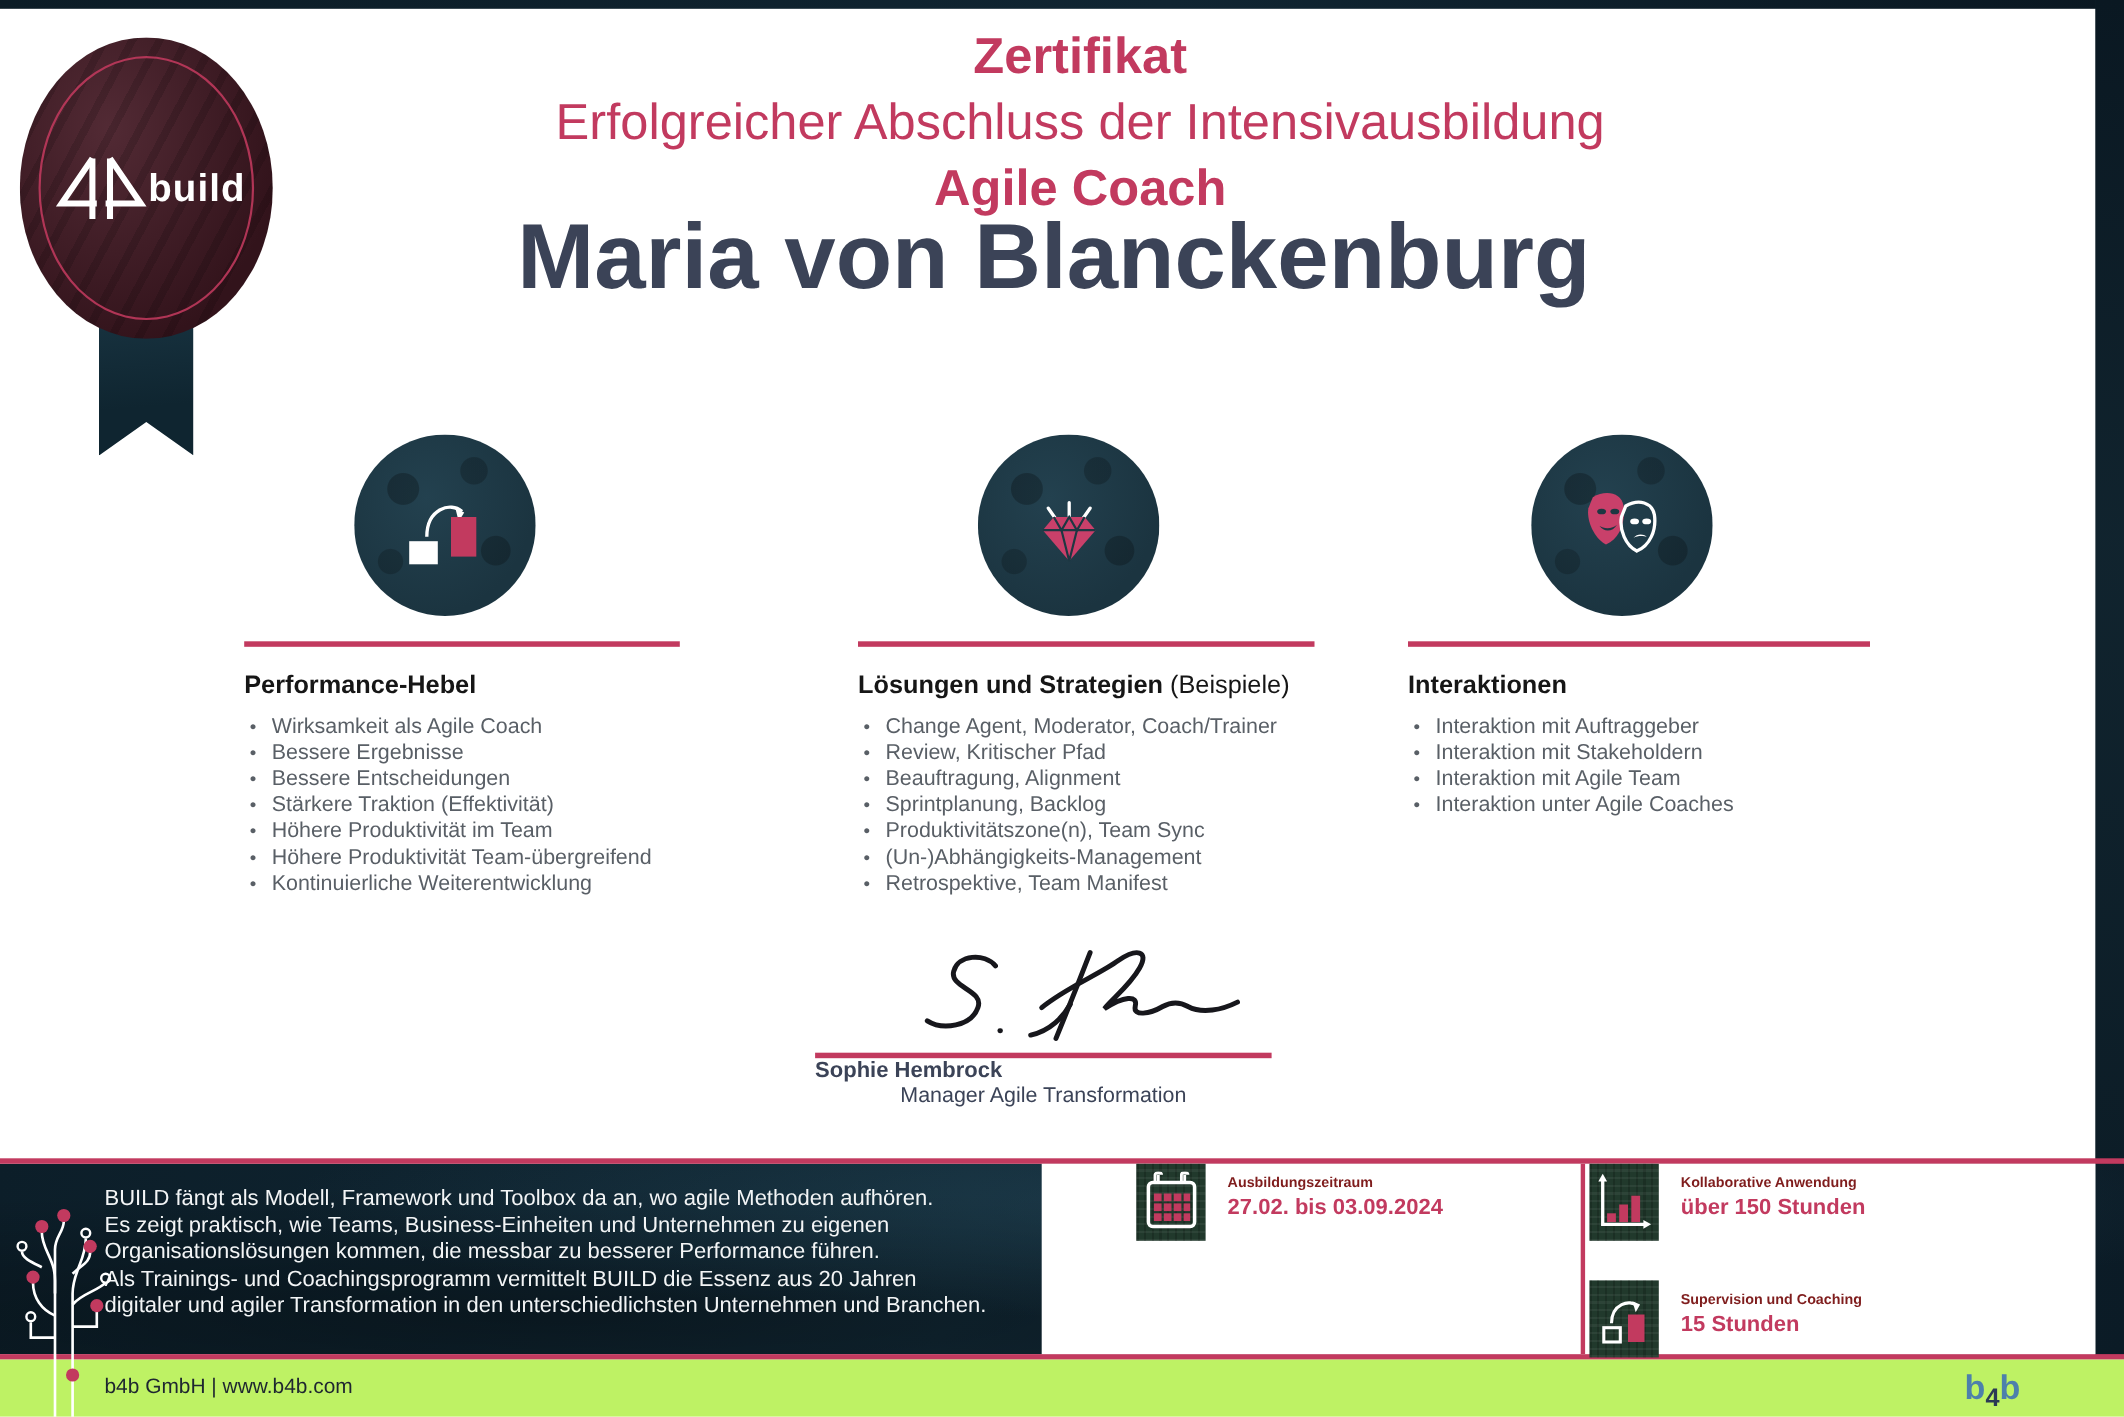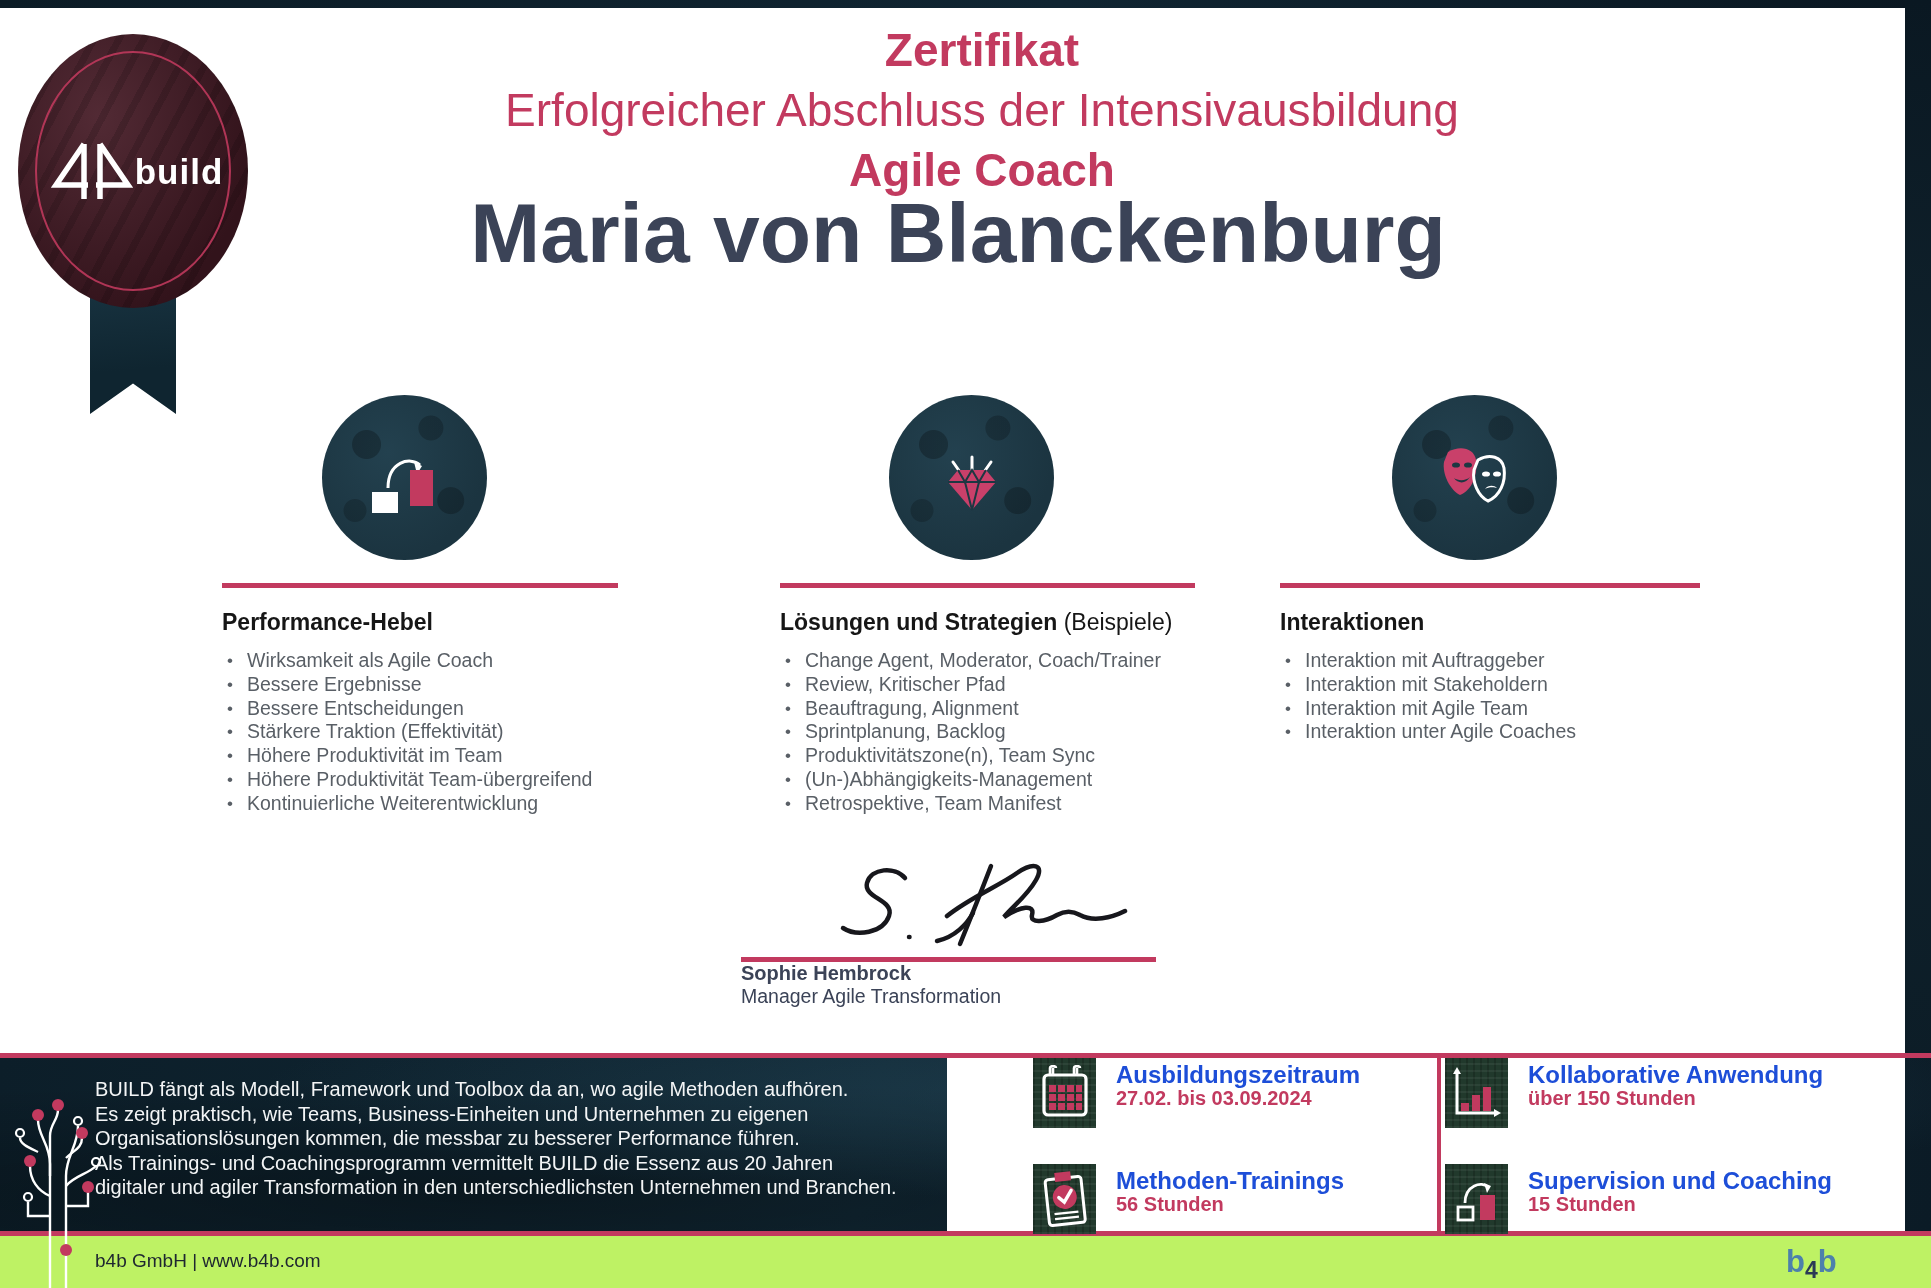--- a/index.html
+++ b/index.html
@@ -52,21 +52,21 @@
   .col-heading .suffix { font-weight:normal; }
   ul.bullets { list-style:none; margin-top:13px; }
   ul.bullets li { position:relative; padding-left:25px; font-size:19.5px; line-height:23.8px;
     color:#595f66; }
   ul.bullets li::before { content:"•"; position:absolute; left:5px; top:0; color:#595f66; font-size:17px; }
   
   .sig-block { position:absolute; left:741px; top:858px; width:415px; }
   .sig-svg { display:block; margin-left:78px; }
   .sig-divider { height:5px; background:var(--accent); margin-top:2px; }
   .sig-name { font-size:20px; font-weight:bold; color:#3b4357; line-height:23px; }
-  .sig-role { font-size:19.5px; color:#3b4357; line-height:22px; }
+  .sig-role { font-size:19.5px; color:#3b4357; line-height:22px;text-align:center; }
   
   .band { position:absolute; left:0; top:1053px; width:1931px; height:183px;
     border-top:5px solid var(--accent); border-bottom:5px solid var(--accent);
     background:
       radial-gradient(ellipse at 60% 20%, rgba(42,80,98,.45), rgba(0,0,0,0) 55%),
       radial-gradient(ellipse at 25% 80%, rgba(0,0,0,.35), rgba(0,0,0,0) 60%),
       linear-gradient(100deg,#0c1e29 0%,#112835 45%,#0b1b26 100%); }
   .circuit { position:absolute; left:8px; top:6px; z-index:3; }
   .band-text { position:absolute; left:95px; top:19px; width:852px; color:#f3f5f6;
     font-size:20px; line-height:24.5px; }
@@ -77,21 +77,21 @@
   .stat-b { left:498px; top:0; }
   .stat-c { left:86px;  top:106px; }
   .stat-d { left:498px; top:106px; }
   .tile { width:63px; height:70px; flex:none;
     background:
       repeating-linear-gradient(0deg, rgba(255,255,255,.055) 0 2px, rgba(0,0,0,0) 2px 7px),
       repeating-linear-gradient(90deg, rgba(0,0,0,.18) 0 2px, rgba(0,0,0,0) 2px 7px),
       #21392c;
     display:flex; align-items:center; justify-content:center; }
   .stat-txt { margin-left:20px; padding-top:5px; }
-  .stat-label { font-size:24px; font-weight:bold; color:#1d4ed8; line-height:23px; white-space:nowrap; }
+  .stat-label { font-size:13px; font-weight:bold; color:#7f1d1d; line-height:23px; white-space:nowrap; }
   .stat-value { font-size:20px; font-weight:bold; color:var(--accent); line-height:24px; white-space:nowrap; }
   
   .footer { position:absolute; left:0; top:1236px; width:1931px; height:52px; background:#bef264; }
   .company { position:absolute; left:95px; top:14px; font-size:19px; color:#1e2630; }
   .b4b-logo { position:absolute; left:1786px; top:8px; font-weight:bold; font-size:31px; color:#4d80ab; }
   .b4b-logo .four { font-size:23px; color:#2b3a55; vertical-align:-6px; }
   svg { display:block; }
   :root { --accent:#c23a5f; }
 </style>
 </head>
@@ -299,40 +299,20 @@
           <path d="M7,2 L3,9 L11,9 Z" fill="#ffffff"></path>
           <path d="M51,48 L44,44 L44,52 Z" fill="#ffffff"></path>
         </svg>
       </div>
       <div class="stat-txt">
         <div class="stat-label">Kollaborative Anwendung</div>
         <div class="stat-value">über 150 Stunden</div>
       </div>
     </div>
 
-    <div class="stat stat-c">
-      <div class="tile">
-        <svg width="54" height="58" viewBox="0 0 54 58">
-          <g transform="rotate(-6 27 29)">
-            <rect x="9" y="8" width="36" height="46" rx="3" fill="none" stroke="#ffffff" stroke-width="3"></rect>
-            <rect x="19" y="2" width="16" height="9" fill="#c23a5f"></rect>
-            <circle cx="27" cy="27" r="12" fill="#c23a5f"></circle>
-            <path d="M21,27 L26,32 L34,21" stroke="#ffffff" stroke-width="3.4" fill="none" stroke-linecap="round"></path>
-            <g stroke="#ffffff" stroke-width="2.4">
-              <path d="M15,43 L39,43"></path>
-                <path d="M15,48 L39,48"></path>
-            </g>
-          </g>
-        </svg>
-      </div>
-      <div class="stat-txt">
-        <div class="stat-label">Methoden-Trainings</div>
-        <div class="stat-value">56 Stunden</div>
-      </div>
-    </div>
 
     <div class="stat stat-d">
       <div class="tile">
         <svg width="54" height="56" viewBox="0 0 54 56">
           <path d="M15,32 C15,14 32,10 38,16" fill="none" stroke="#ffffff" stroke-width="2.8"></path>
           <path d="M34,12 L41,15 L37,22 Z" fill="#ffffff"></path>
           <rect x="8" y="36" width="15" height="13" fill="none" stroke="#ffffff" stroke-width="2.8"></rect>
           <rect x="30" y="24" width="15" height="25" fill="#c23a5f"></rect>
         </svg>
       </div>

